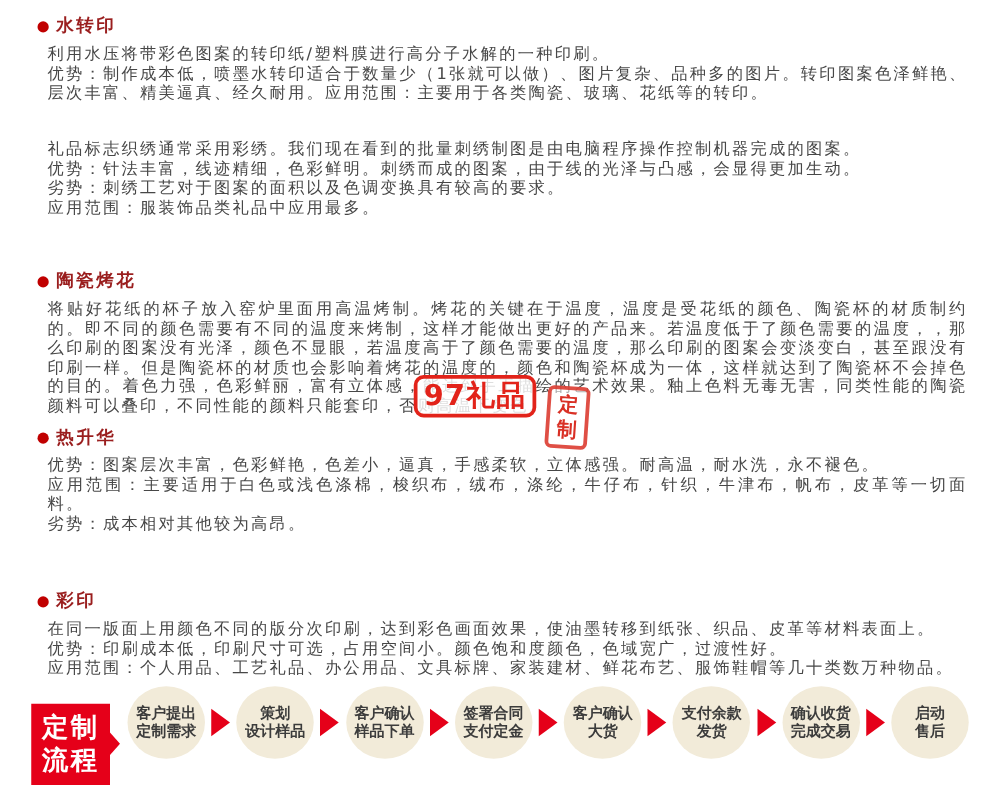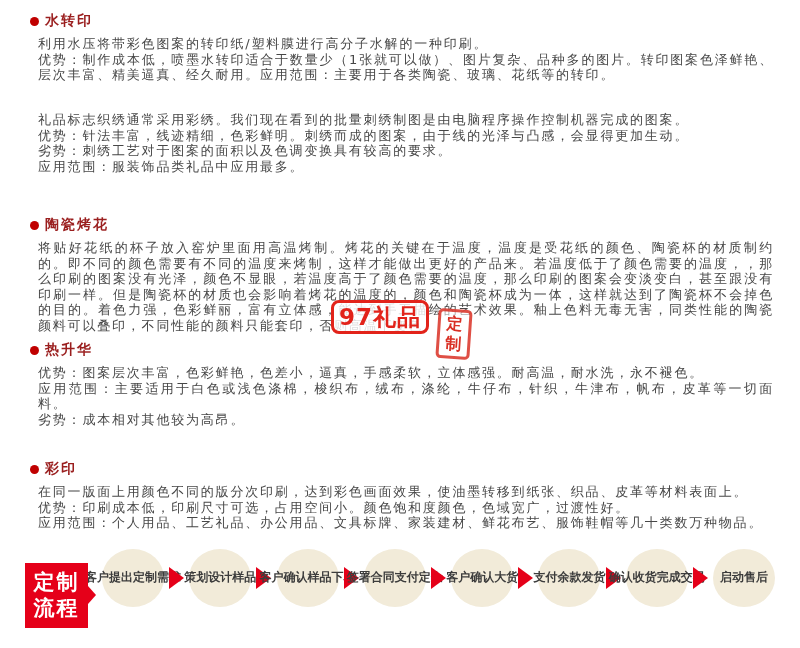--- a/index.html
+++ b/index.html
@@ -58,21 +58,21 @@
     width:0;height:0;
     border-left:8px solid #e50019;
     border-top:9px solid transparent;border-bottom:9px solid transparent;
   }
   .flow-steps{
     flex:1;margin-left:14px;display:flex;align-items:center;
     justify-content:space-between;
   }
   .step-oval{
     width:62px;height:58px;border-radius:50%;background:#f2ebd9;
-    display:flex;flex-direction:row;align-items:center;justify-content:center;
+    display:flex;flex-direction:column;align-items:center;justify-content:center;
     color:#3c3c3c;font-weight:bold;font-size:12px;line-height:15px;
     text-align:center;flex:0 0 62px;
   }
   .step-oval span{white-space:nowrap;}
   .flow-arrow{
     width:0;height:0;flex:0 0 auto;
     border-left:15px solid #e50019;
     border-top:11px solid transparent;border-bottom:11px solid transparent;
   }
 </style>
@@ -114,21 +114,21 @@
     <span class="bullet"></span>
     <span class="sec-title">热升华</span>
   </div>
   <div class="sec-body">
     <p>优势：图案层次丰富，色彩鲜艳，色差小，逼真，手感柔软，立体感强。耐高温，耐水洗，永不褪色。</p>
     <p>应用范围：主要适用于白色或浅色涤棉，梭织布，绒布，涤纶，牛仔布，针织，牛津布，帆布，皮革等一切面料。</p>
     <p>劣势：成本相对其他较为高昂。</p>
   </div>
 </section>
 
-<section class="sec" style="top:460px">
+<section class="sec" style="top:472px">
   <div class="sec-head">
     <span class="bullet"></span>
     <span class="sec-title">彩印</span>
   </div>
   <div class="sec-body">
     <p>在同一版面上用颜色不同的版分次印刷，达到彩色画面效果，使油墨转移到纸张、织品、皮革等材料表面上。</p>
     <p>优势：印刷成本低，印刷尺寸可选，占用空间小。颜色饱和度颜色，色域宽广，过渡性好。</p>
     <p>应用范围：个人用品、工艺礼品、办公用品、文具标牌、家装建材、鲜花布艺、服饰鞋帽等几十类数万种物品。</p>
   </div>
 </section>

